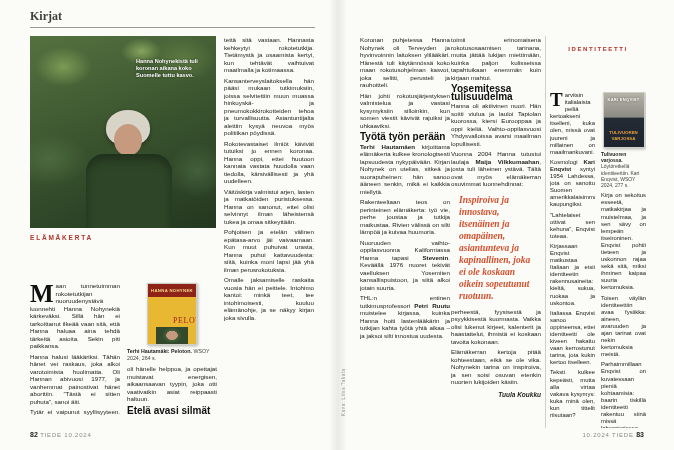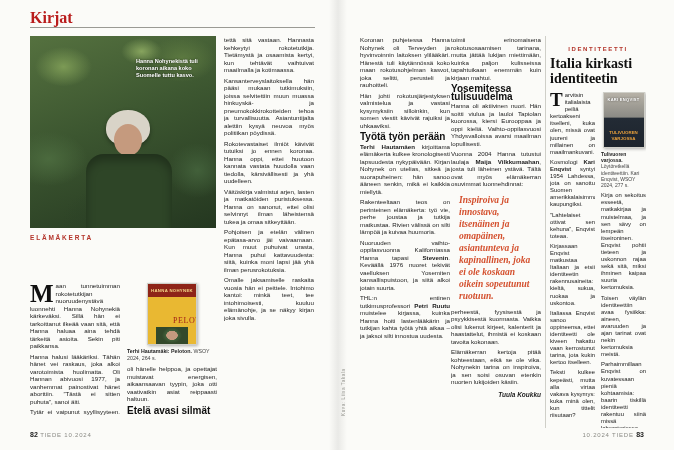--- a/index.html
+++ b/index.html
@@ -1,19 +1,19 @@
 <!DOCTYPE html>
 <html><head>
 <meta charset="utf-8">
 <style>
   html,body{margin:0;padding:0;background:#b9b9b5;font-family:"Liberation Sans",sans-serif;}
   .spread{position:relative;width:674px;height:450px;margin:0 auto;background:#fbfbf8;overflow:hidden;box-shadow:0 0 6px rgba(0,0,0,.4);}
   .gutter{position:absolute;left:329px;top:0;width:18px;height:100%;background:linear-gradient(90deg,rgba(0,0,0,0),rgba(0,0,0,.07) 50%,rgba(0,0,0,0));}
 
-  .kirjat{position:absolute;left:30px;top:9px;font-family:"Liberation Serif",serif;font-weight:bold;font-size:16px;color:#b91c1c;}
+  .kirjat{position:absolute;left:30px;top:9px;font-family:"Liberation Serif",serif;font-weight:bold;font-size:12px;color:#404040;}
   .header-rule{position:absolute;left:30px;top:27px;width:285px;height:1px;background:#9a9a94;}
 
   
   .photo{position:absolute;left:30px;top:36px;width:186px;height:192px;overflow:hidden;background:#32492a;}
   .foliage{position:absolute;inset:0;background:
     radial-gradient(46px 32px at 18% 16%,#7c9a55 0%,rgba(0,0,0,0) 62%),
     radial-gradient(56px 38px at 82% 12%,#5d7a41 0%,rgba(0,0,0,0) 60%),
     radial-gradient(60px 42px at 10% 64%,#4b6a3e 0%,rgba(0,0,0,0) 65%),
     radial-gradient(50px 46px at 90% 70%,#42603a 0%,rgba(0,0,0,0) 60%),
     radial-gradient(80px 52px at 45% 96%,#2c4226 0%,rgba(0,0,0,0) 65%),
@@ -139,21 +139,20 @@
     <div class="pullquote">Inspiroiva ja innostava, itsenäinen ja omapäinen, asiantunteva ja kapinallinen, joka ei ole koskaan oikein sopeutunut ruotuun.</div>
     <p>perheestä, fyysisestä ja psyykkisestä kuormasta. Vaikka olisi lukenut kirjeet, kalenterit ja haastattelut, ihmistä ei koskaan tavoita kokonaan.</p>
     <p>Elämäkerran kertoja pitää kohteestaan, eikä se ole vika. Nohynekin tarina on inspiroiva, ja sen soisi osuvan etenkin nuorten lukijoiden käsiin.</p>
     <div class="byline">Tuula Koukku</div>
   </div>
 
   <div class="photo-credit">Kuva: Liisa Takala</div>
 
   <div class="sidebar-rule"></div>
   <div class="sb-kicker">IDENTITEETTI</div>
-  <h2 class="sb-title">Italia kirkasti identiteetin</h2>
 
   <div class="sb-col sb-colA">
     <p><span class="sb-drop">T</span><span>arvitsin italialaista peiliä kertoakseni itselleni, kuka olen, missä ovat juureni ja millainen on maailmankuvani.</span></p>
     <p><span>Kosmologi </span><b>Kari Enqvist</b><span> syntyi 1954 Lahdessa, jota on sanottu Suomen amerikkalaisimmaksi kaupungiksi.</span></p>
     <p>”Lahtelaiset ottivat sen kehuna”, Enqvist toteaa.</p>
     <p>Kirjassaan Enqvist matkustaa Italiaan ja etsii identiteetin rakennusaineita: kieltä, sukua, ruokaa ja uskontoa.</p>
     <p>Italiassa Enqvist sanoo oppineensa, ettei identiteetti ole kiveen hakattu vaan kerrostunut tarina, jota kukin kertoo itselleen.</p>
     <p>Teksti kulkee kepeästi, mutta alla virtaa vakava kysymys: kuka minä olen, kun tittelit riisutaan?</p>
   </div>
 

